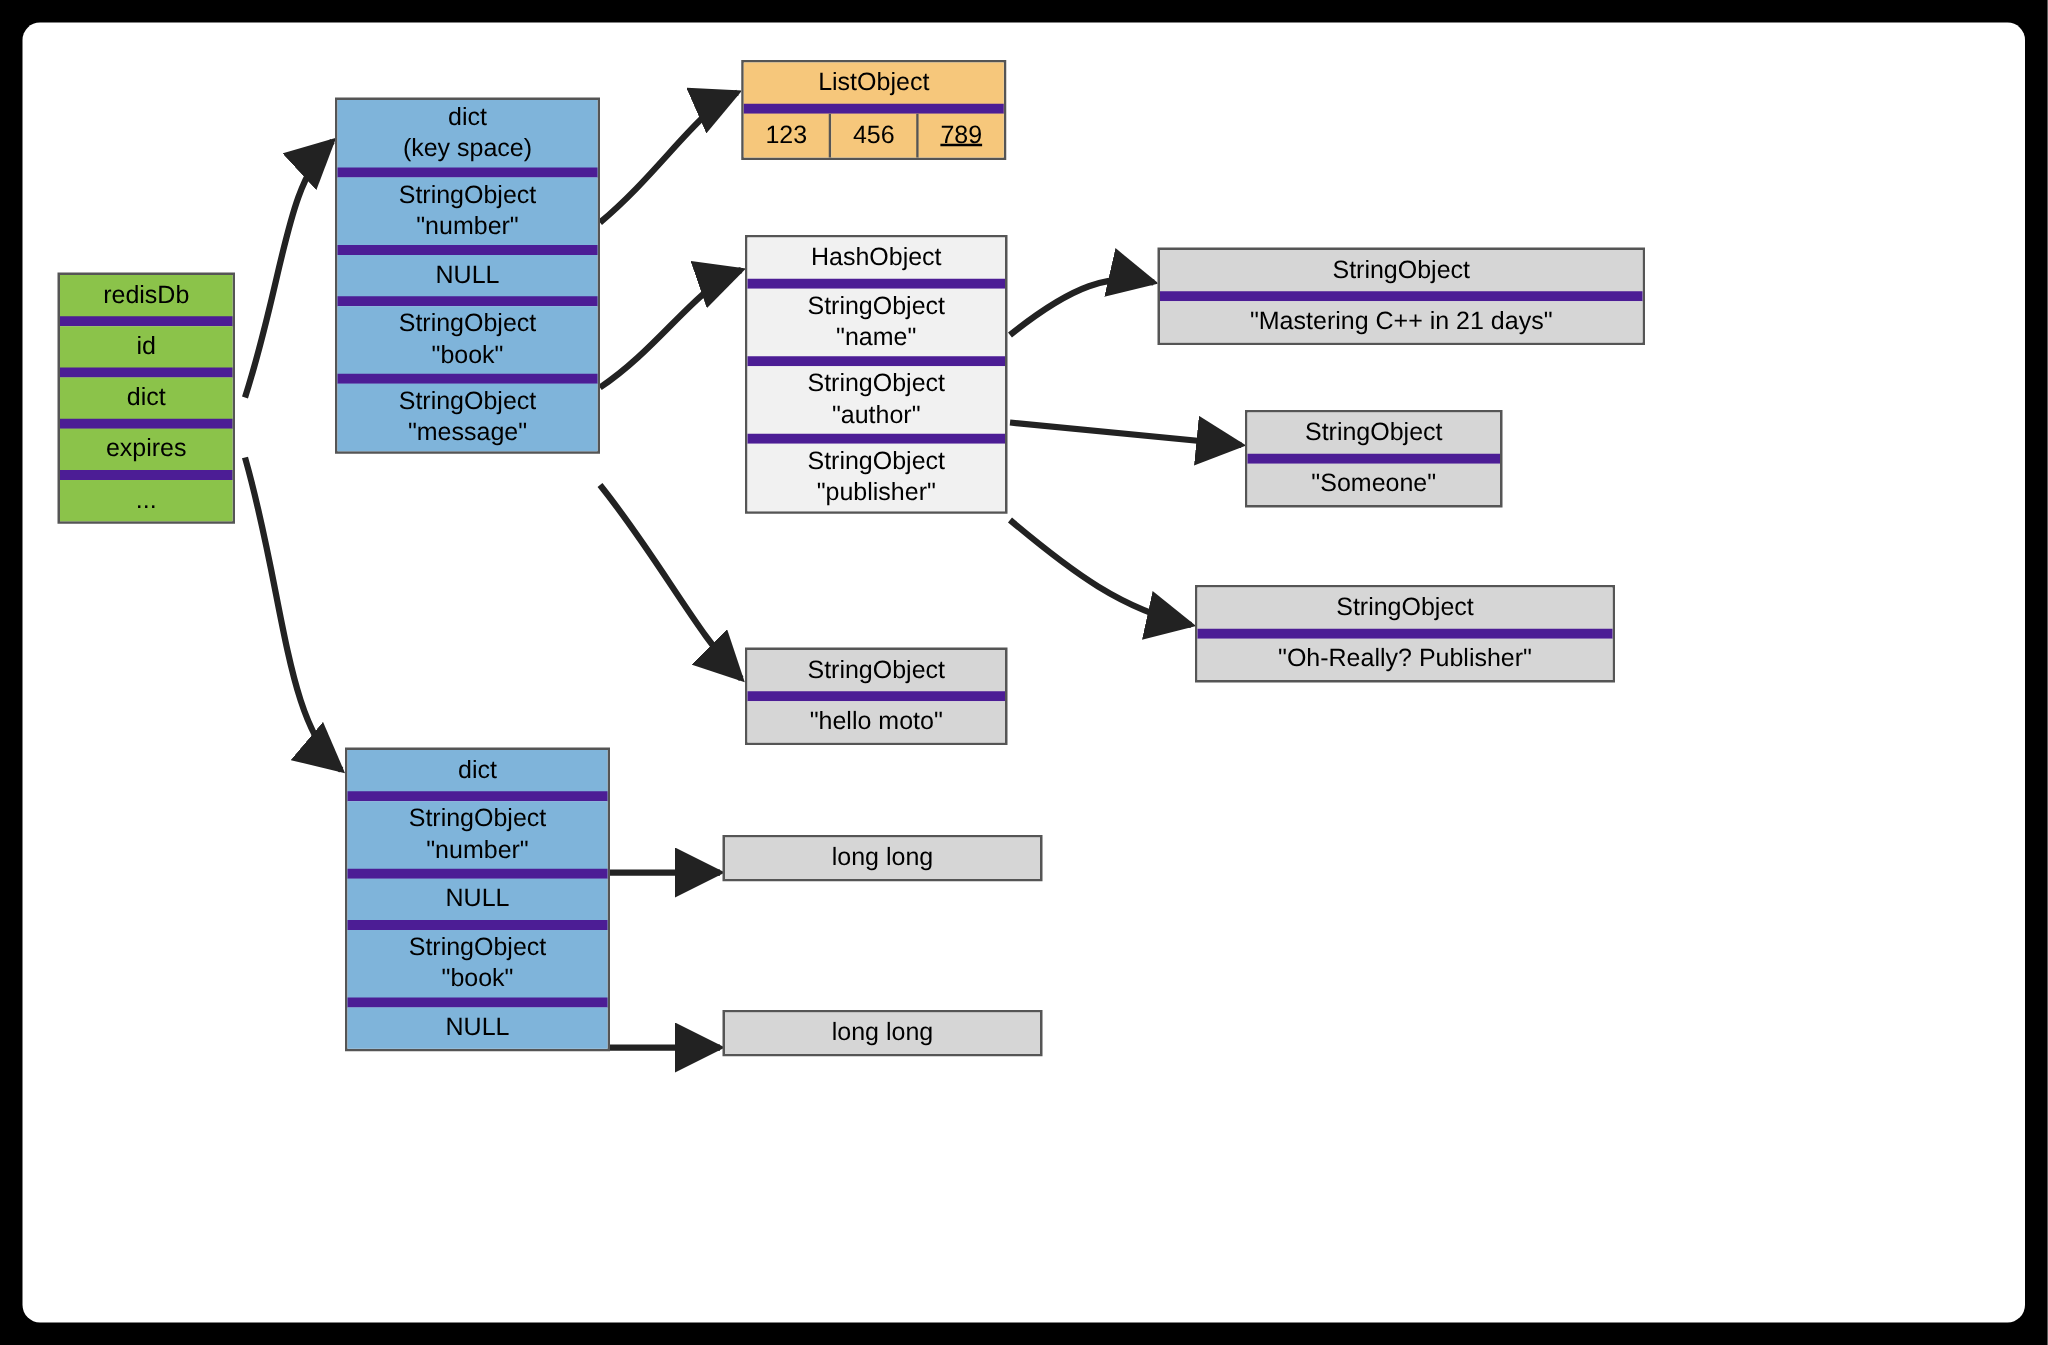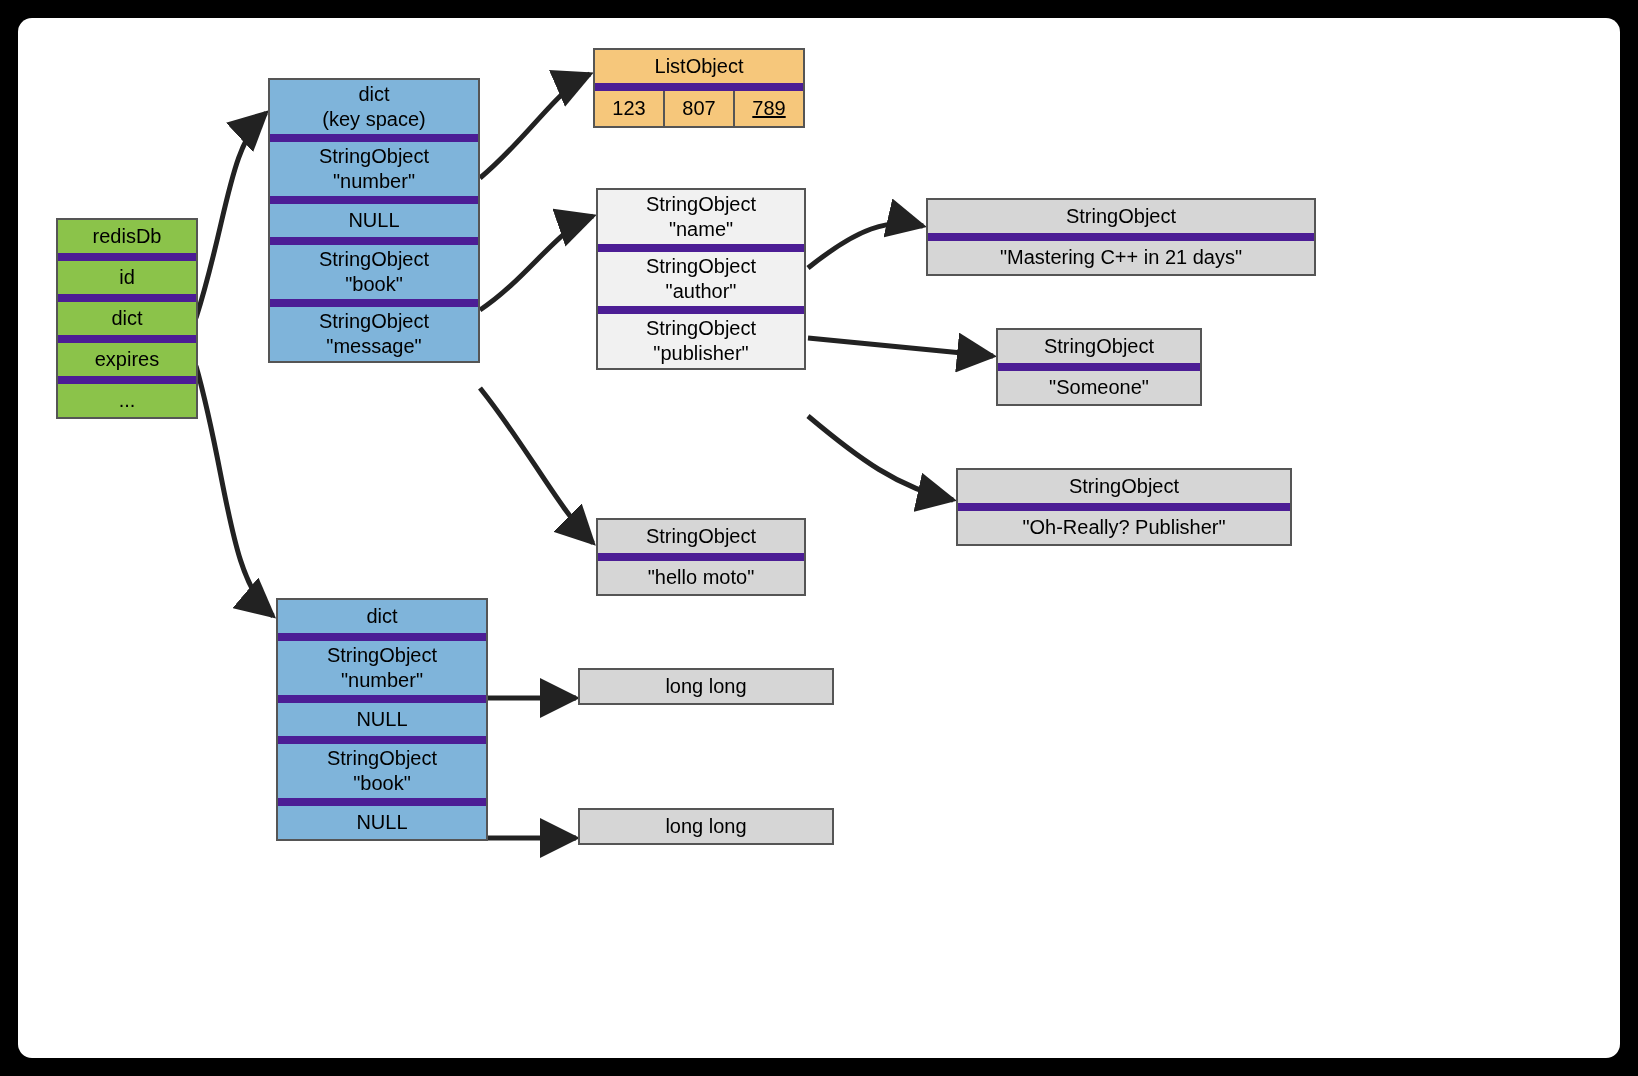--- a/index.html
+++ b/index.html
@@ -42,21 +42,21 @@
         <path d="M462,292 C510,260 540,210 575,198"></path>
         <path d="M462,370 C510,430 540,490 575,525"></path>
         <path d="M790,250 C840,210 870,200 905,208"></path>
         <path d="M790,320 L975,338"></path>
         <path d="M790,398 C840,440 880,470 935,482"></path>
         <path d="M470,680 L558,680"></path>
         <path d="M470,820 L558,820"></path>
       </g>
     </svg>
 
-    <div class="box green" style="left:38px; top:200px; width:142px;">
+    <div class="box green" style="left:28px; top:200px; width:142px;">
       <div class="row">redisDb</div>
       <div class="row">id</div>
       <div class="row">dict</div>
       <div class="row">expires</div>
       <div class="row">...</div>
     </div>
 
     <div class="box blue" style="left:250px; top:60px; width:212px;">
       <div class="row two">
         <span>dict</span><br>
@@ -74,26 +74,27 @@
       <div class="row two">
         <span>StringObject</span><br>
         <span>"message"</span>
       </div>
     </div>
 
     <div class="box orange" style="left:575px; top:30px; width:212px;">
       <div class="row">ListObject</div>
       <div class="listcells">
         <div class="cell">123</div>
-        <div class="cell">807</div>
+        <div class="cell">456</div>
         <div class="cell">789</div>
       </div>
     </div>
 
     <div class="box olight" style="left:578px; top:170px; width:210px;">
+      <div class="row">HashObject</div>
       <div class="row two">
         <span>StringObject</span><br>
         <span>"name"</span>
       </div>
       <div class="row two">
         <span>StringObject</span><br>
         <span>"author"</span>
       </div>
       <div class="row two">
         <span>StringObject</span><br>

